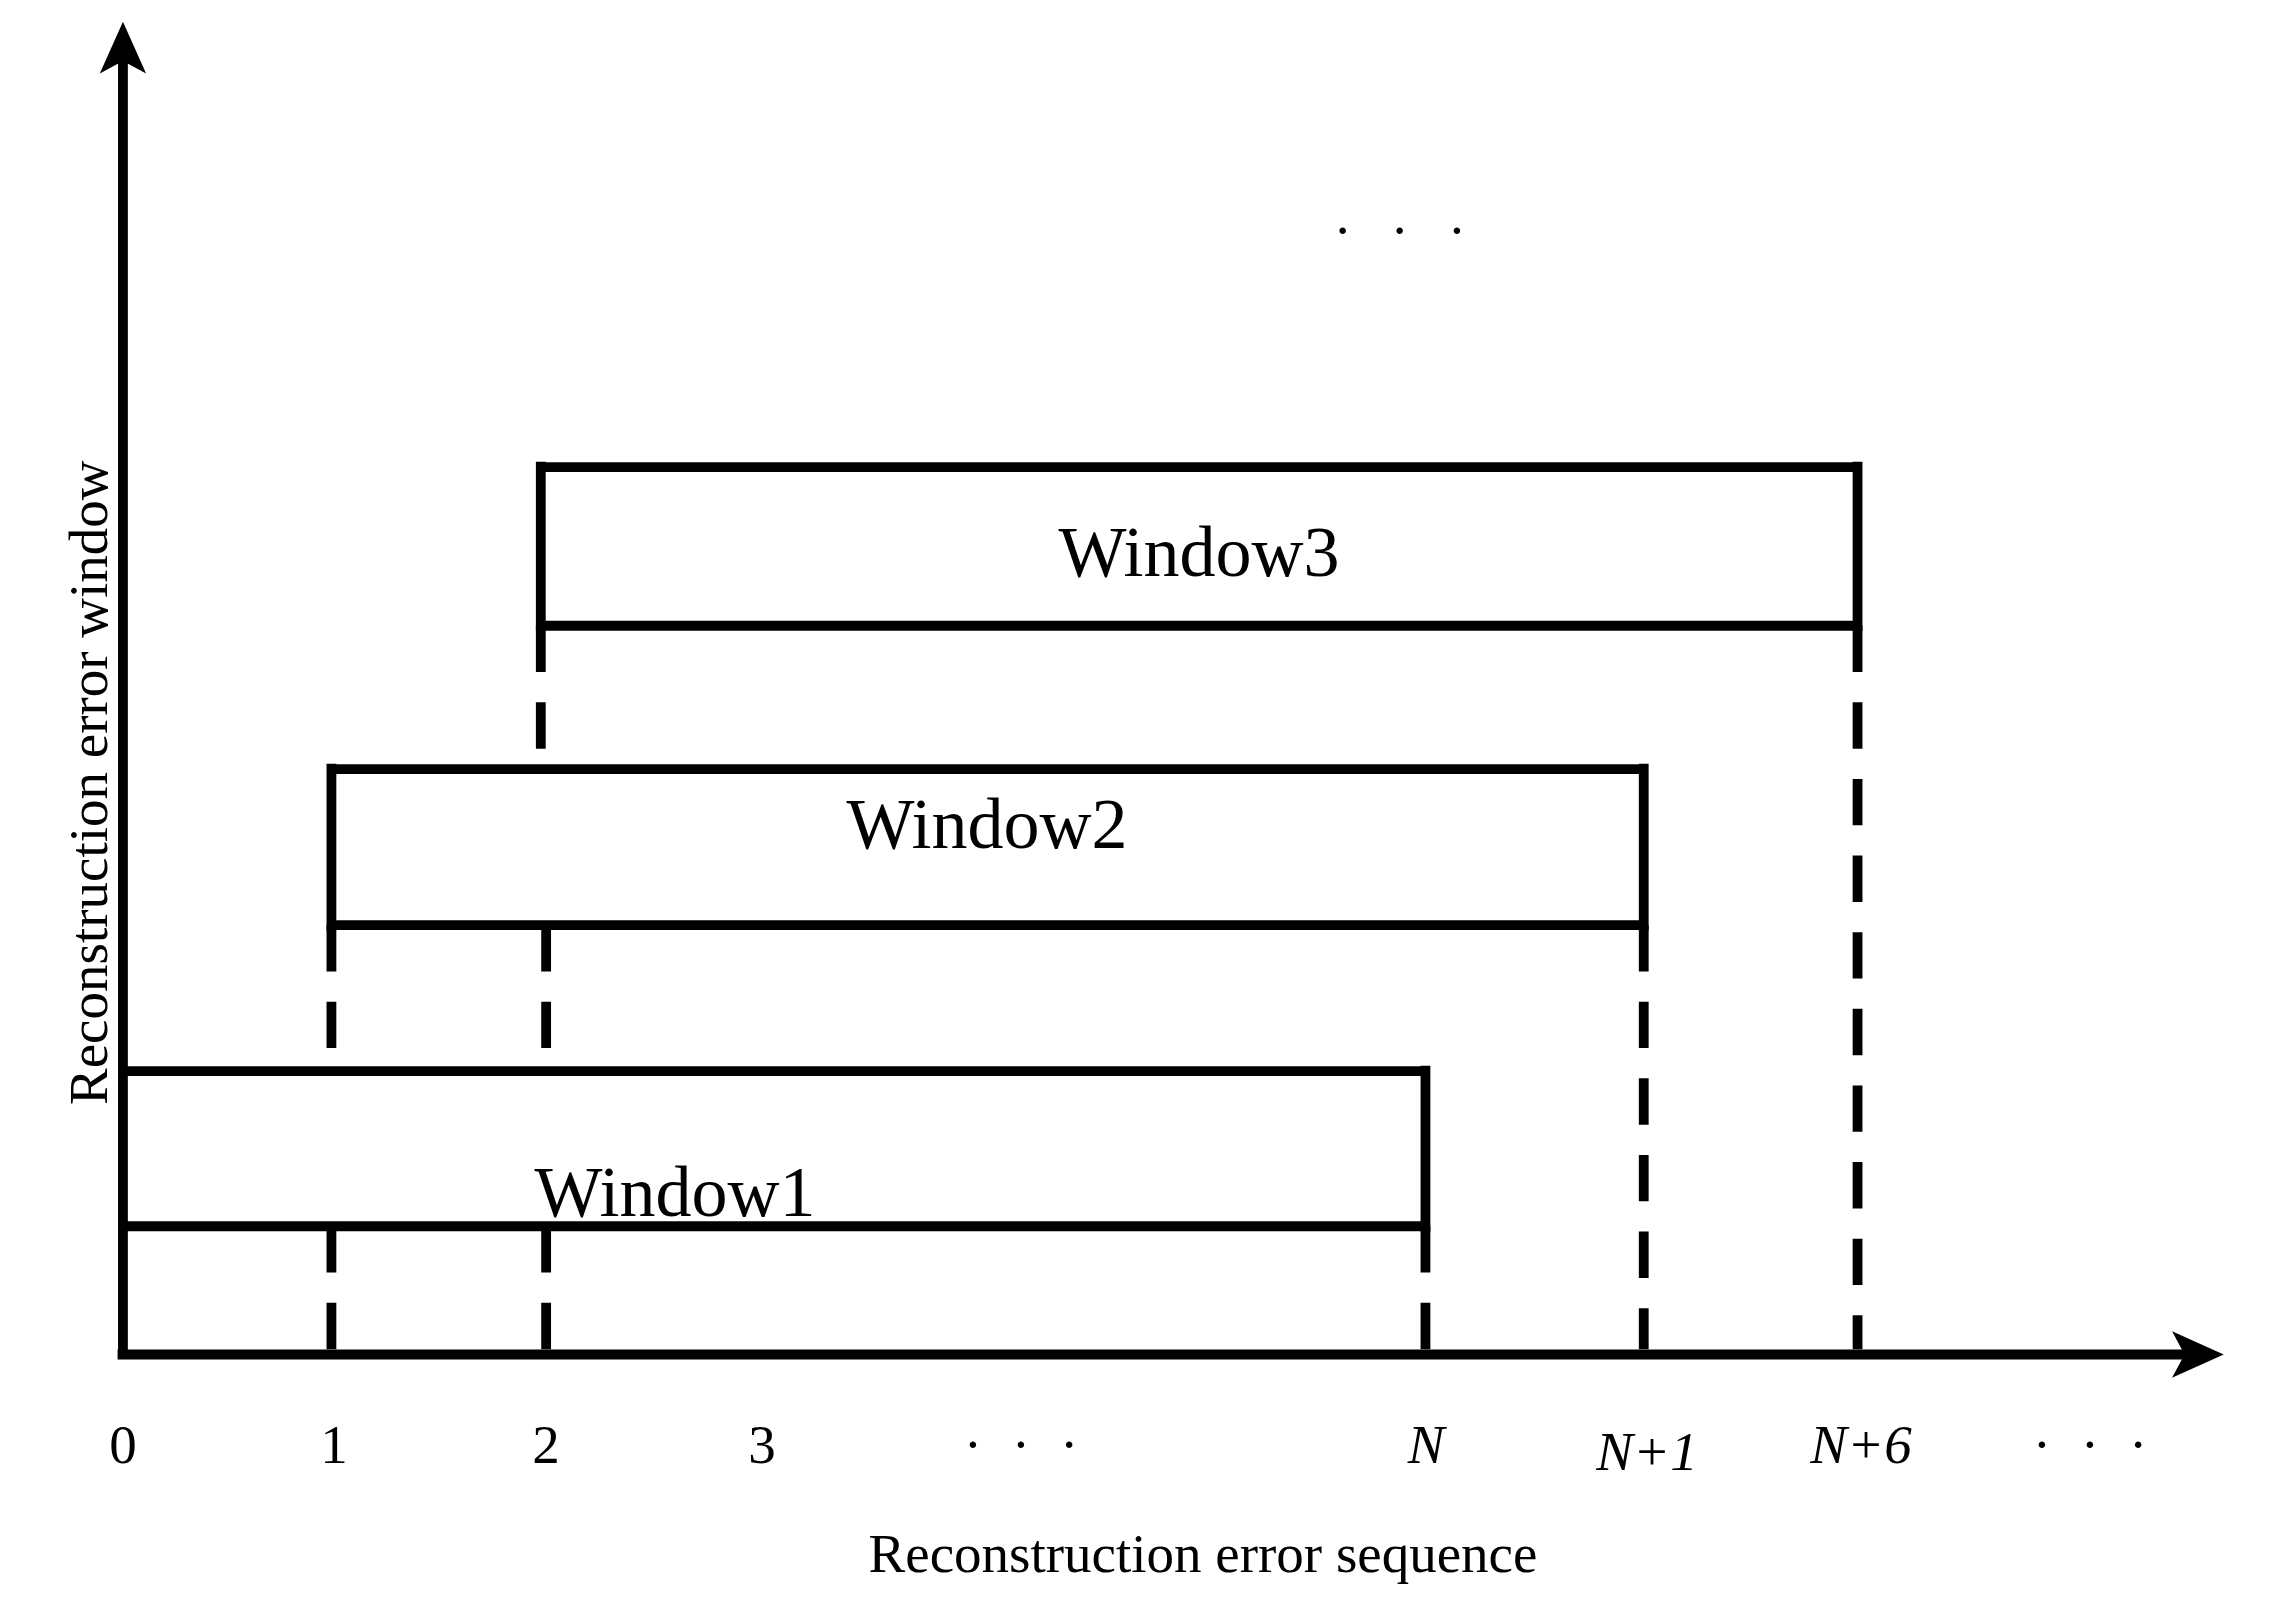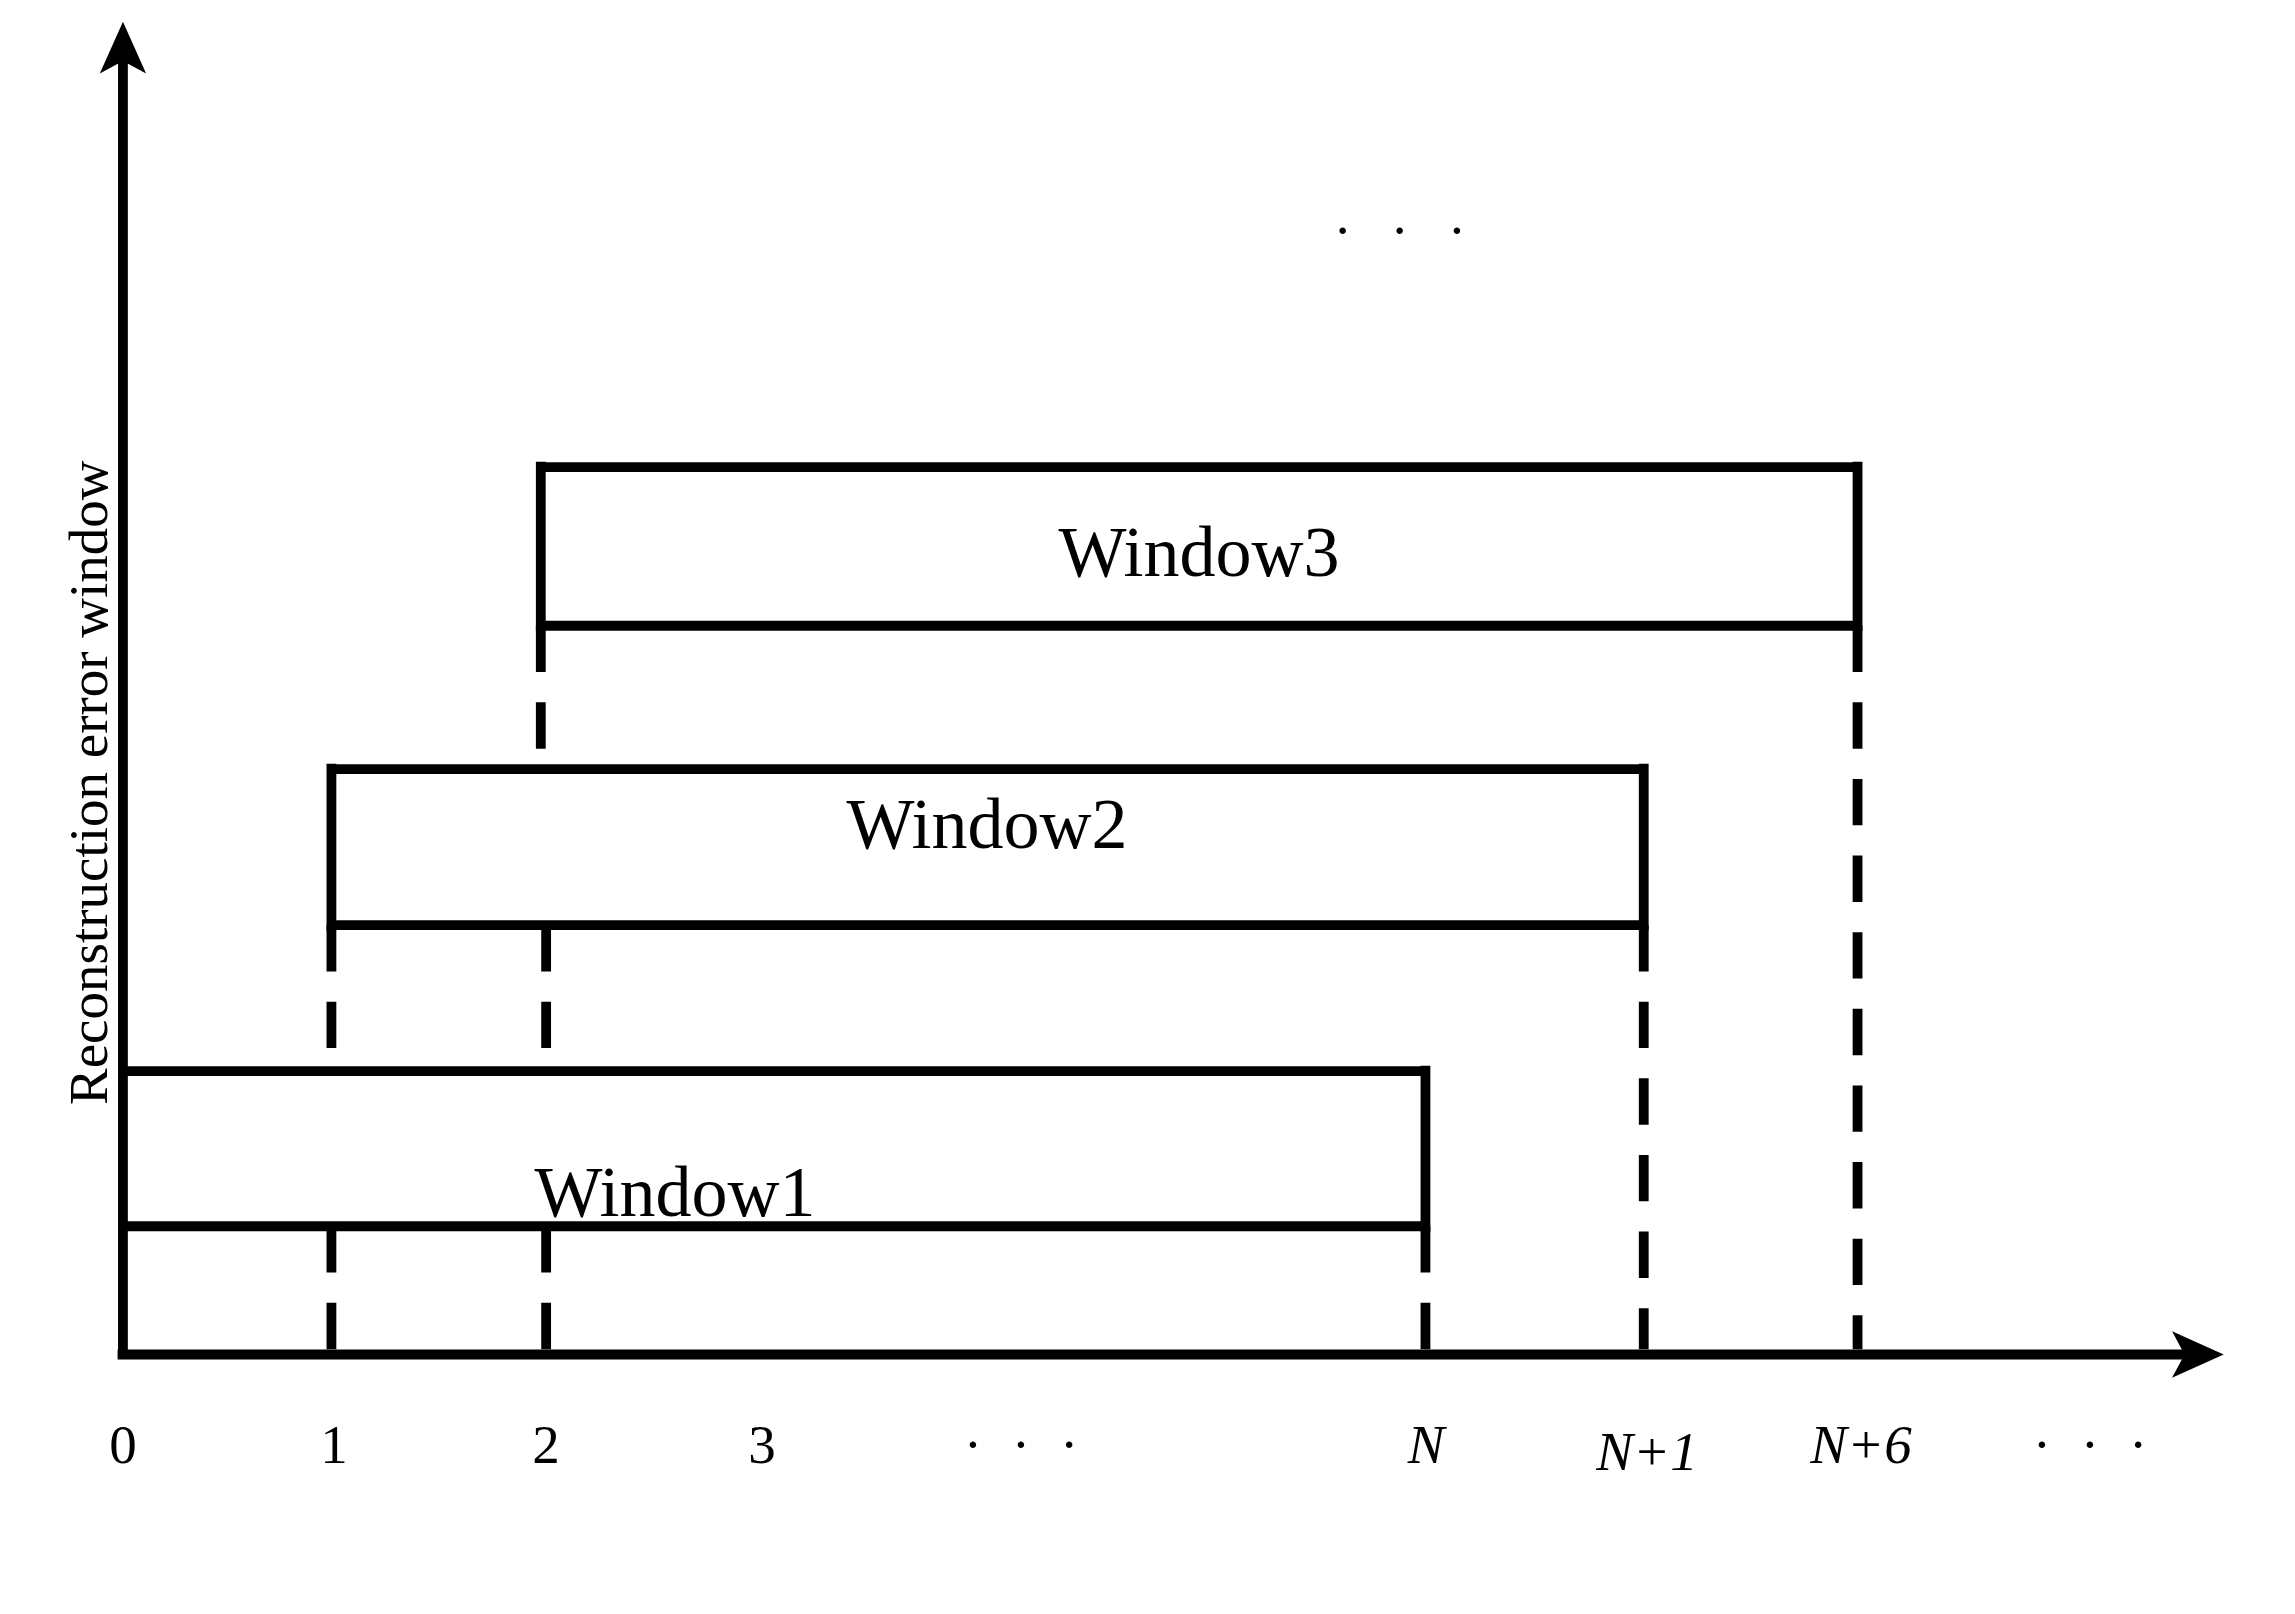--- a/index.html
+++ b/index.html
@@ -135,17 +135,18 @@
   <div class="lbl tick-label" style="left:123px; top:1417px;">0</div>
   <div class="lbl tick-label" style="left:334px; top:1417px;">1</div>
   <div class="lbl tick-label" style="left:546px; top:1417px;">2</div>
   <div class="lbl tick-label" style="left:762px; top:1417px;">3</div>
   <div class="lbl tick-dots" style="left:1025px; top:1417px;">· · ·</div>
   <div class="lbl tick-label italicN" style="left:1426px; top:1417px;">N</div>
   <div class="lbl tick-label italicN" style="left:1647px; top:1424px;">N+1</div>
   <div class="lbl tick-label italicN" style="left:1861px; top:1417px;">N+6</div>
   <div class="lbl tick-dots" style="left:2094px; top:1417px;">· · ·</div>
 
+  <div class="lbl" id="x-axis-title" style="left:1203px; top:1526px;">Reconstruction error sequence</div>
 
   <div class="lbl" id="y-axis-title" style="left:61px; top:1105px;">Reconstruction error window</div>
 
 </div>
 
 
 </body></html>

